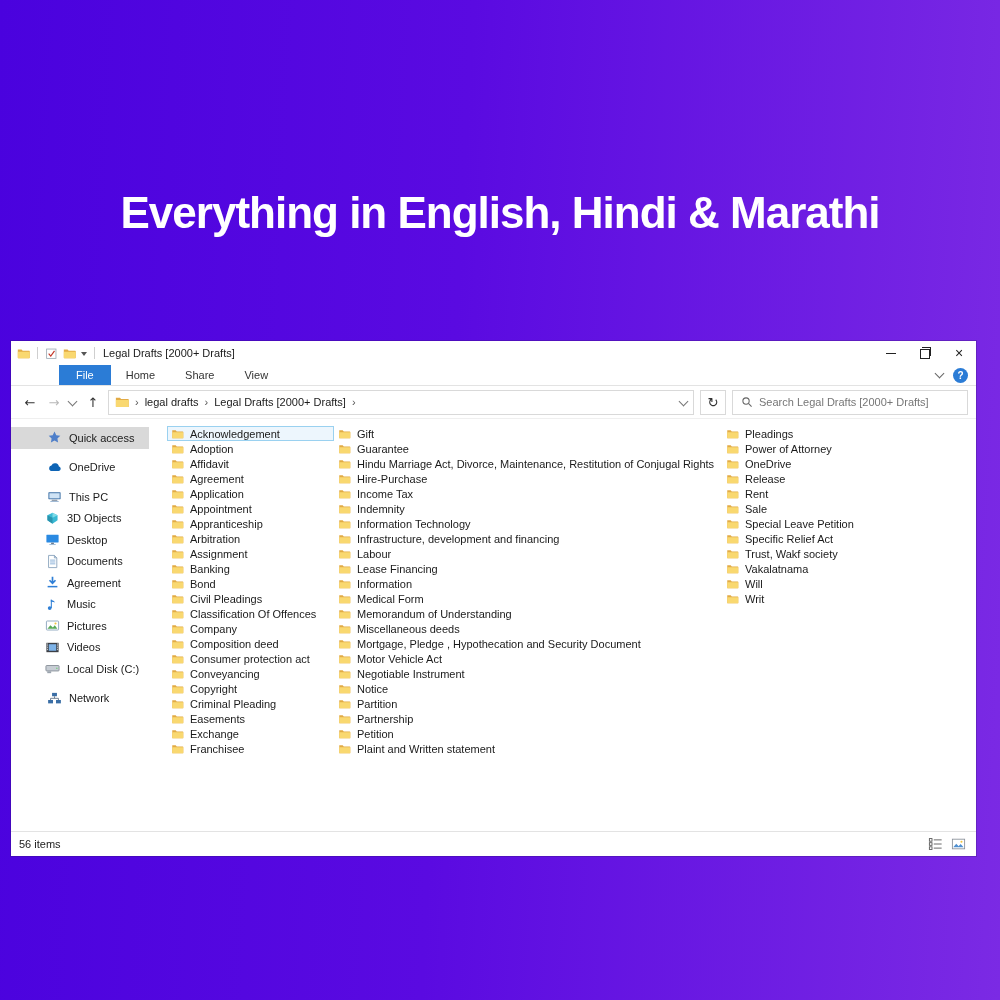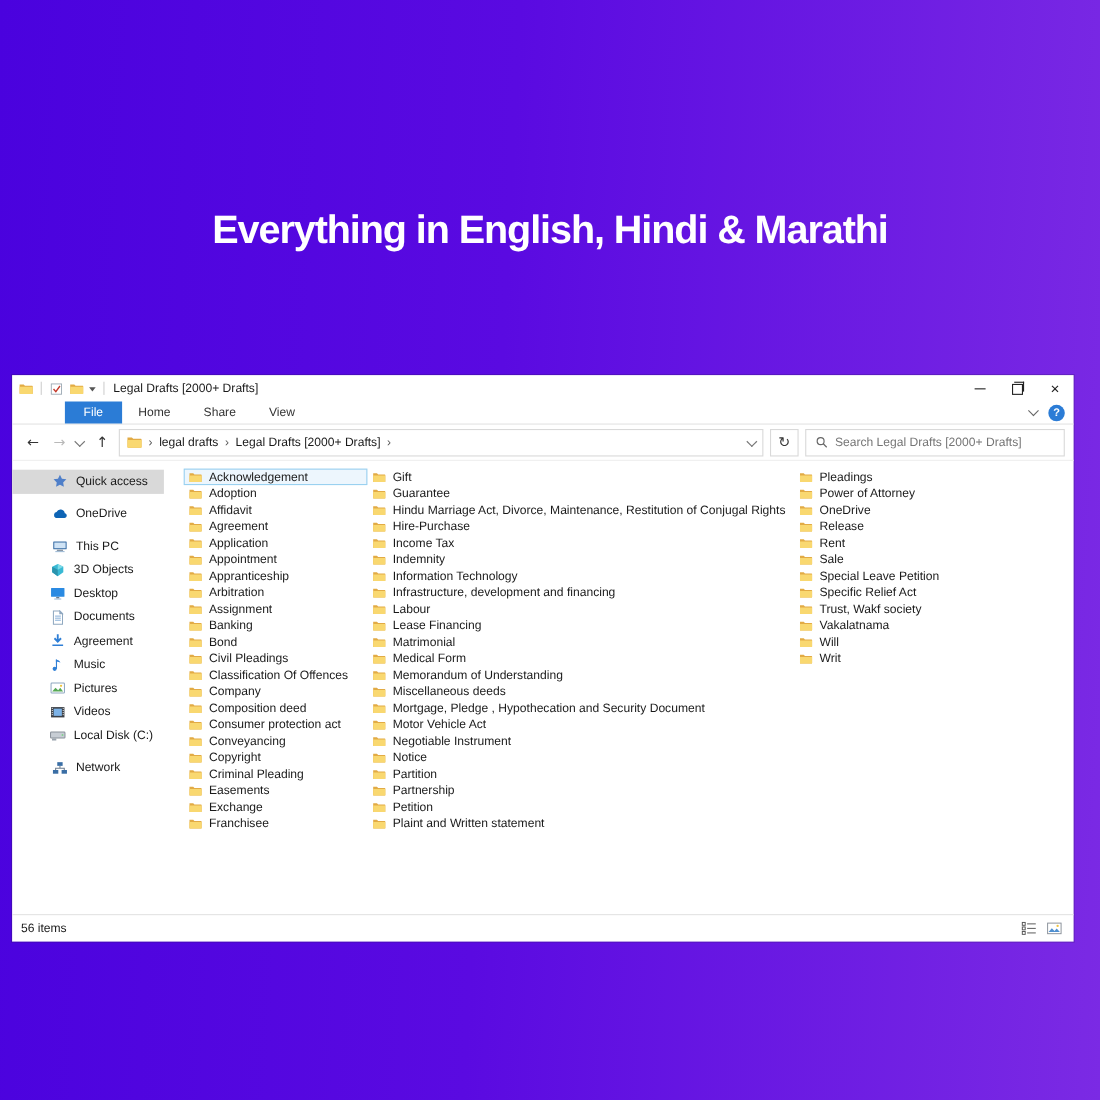--- a/index.html
+++ b/index.html
@@ -1,20 +1,20 @@
 <!DOCTYPE html>
 <html><head>
 <meta charset="utf-8">
 <style>
   html,body{margin:0;padding:0;}
   body{width:1000px;height:1000px;font-family:"Liberation Sans","DejaVu Sans",sans-serif;}
   .canvas{position:relative;width:1000px;height:1000px;overflow:hidden;
           background:linear-gradient(93deg,#4a02de 0%,#5a0ae1 45%,#7b2ae4 100%);}
   .hero-title{position:absolute;top:188px;left:0;right:0;text-align:center;
-              color:#ffffff;font-size:36px;font-weight:bold;letter-spacing:-1px;}
+              color:#ffffff;font-size:44px;font-weight:bold;letter-spacing:-1px;}
 
   
   .window{position:absolute;left:11px;top:341px;width:965px;height:515px;background:#fff;
           display:flex;flex-direction:column;font-size:11px;color:#1a1a1a;
           box-shadow:0 0 0 1px rgba(40,20,90,.25);}
 
   
   .titlebar{height:24px;display:flex;align-items:center;flex:0 0 auto;}
   .qat{display:flex;align-items:center;gap:5px;padding-left:6px;}
   .ico{display:inline-flex;width:14px;height:14px;flex:0 0 auto;}
@@ -602,21 +602,21 @@
               </span>
               <span class="flabel">Lease Financing</span>
             </div>
             <div class="fitem">
               <span class="ico">
                 <svg viewBox="0 0 16 16" xmlns="http://www.w3.org/2000/svg">
                   <path d="M1 3h4.6l1.4 1.5H15a.7.7 0 0 1 .7.7V13a.7.7 0 0 1-.7.7H1.7A.7.7 0 0 1 1 13z" fill="#e2ab45"></path>
                   <path d="M1 5.7h14.7V13a.7.7 0 0 1-.7.7H1.7A.7.7 0 0 1 1 13z" fill="#f9d870"></path>
                 </svg>
               </span>
-              <span class="flabel">Matrimonial</span>
+              <span class="flabel">Information</span>
             </div>
             <div class="fitem">
               <span class="ico">
                 <svg viewBox="0 0 16 16" xmlns="http://www.w3.org/2000/svg">
                   <path d="M1 3h4.6l1.4 1.5H15a.7.7 0 0 1 .7.7V13a.7.7 0 0 1-.7.7H1.7A.7.7 0 0 1 1 13z" fill="#e2ab45"></path>
                   <path d="M1 5.7h14.7V13a.7.7 0 0 1-.7.7H1.7A.7.7 0 0 1 1 13z" fill="#f9d870"></path>
                 </svg>
               </span>
               <span class="flabel">Medical Form</span>
             </div>

